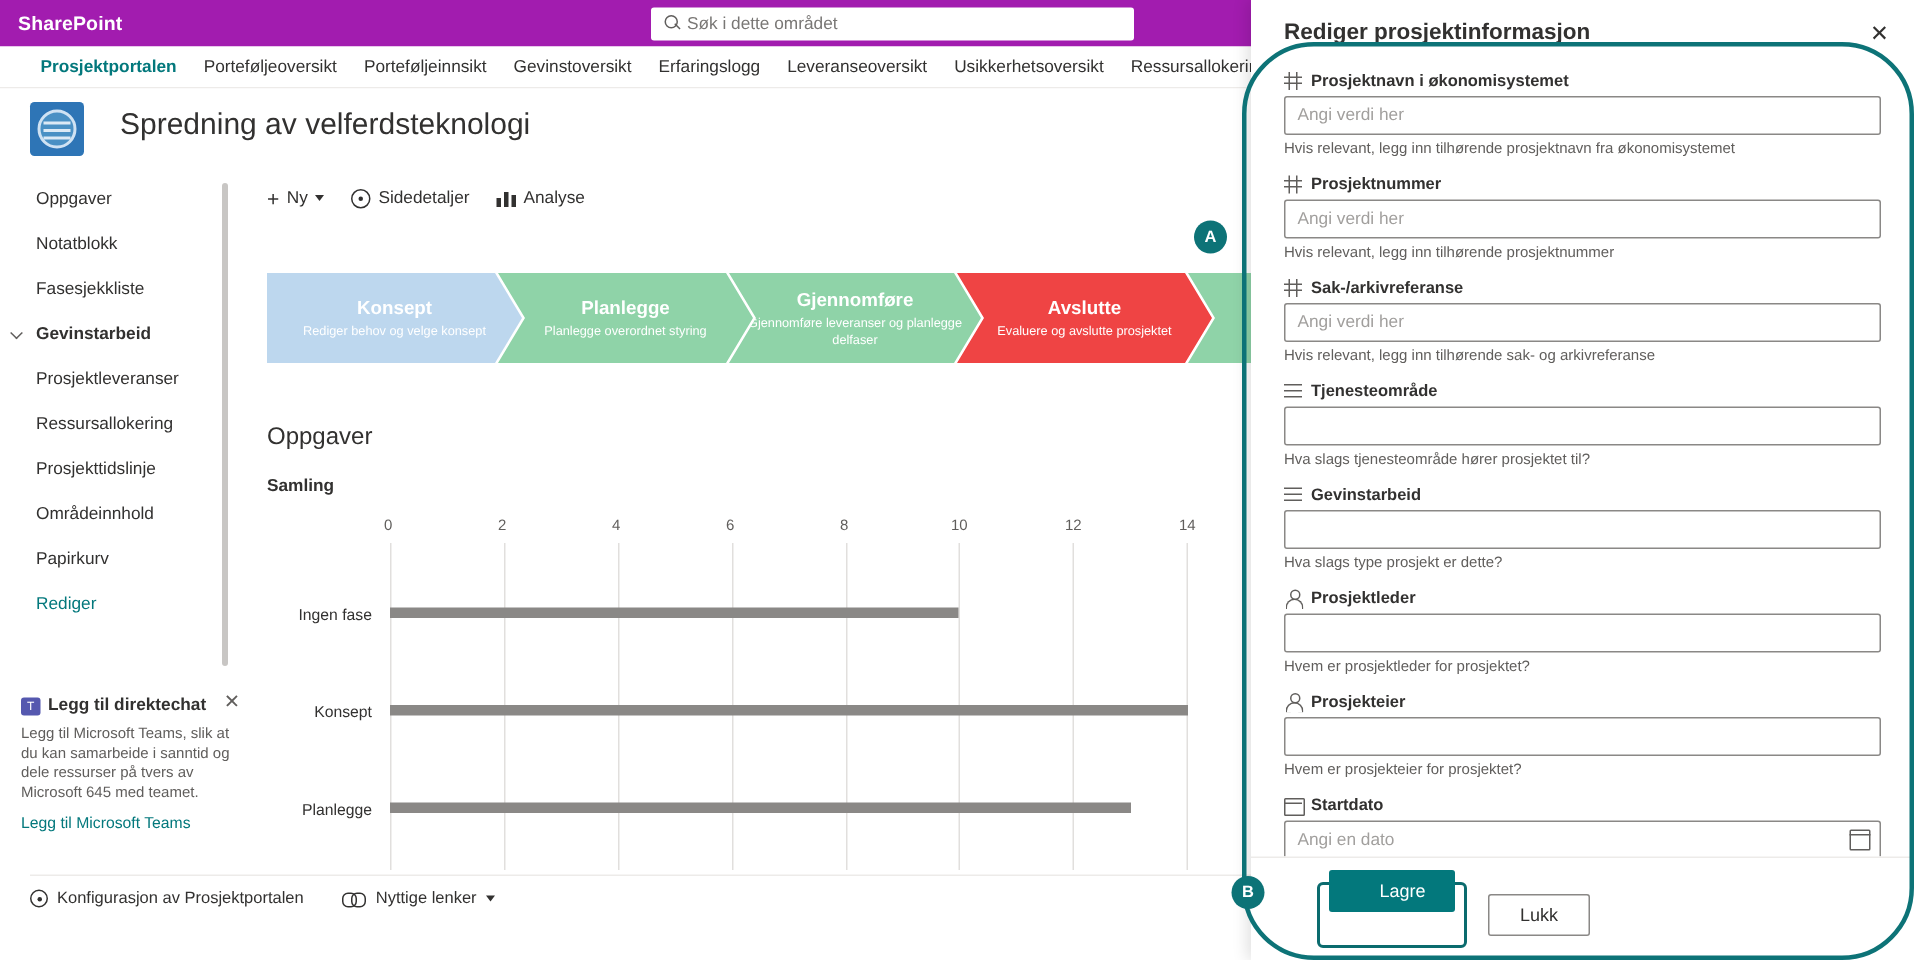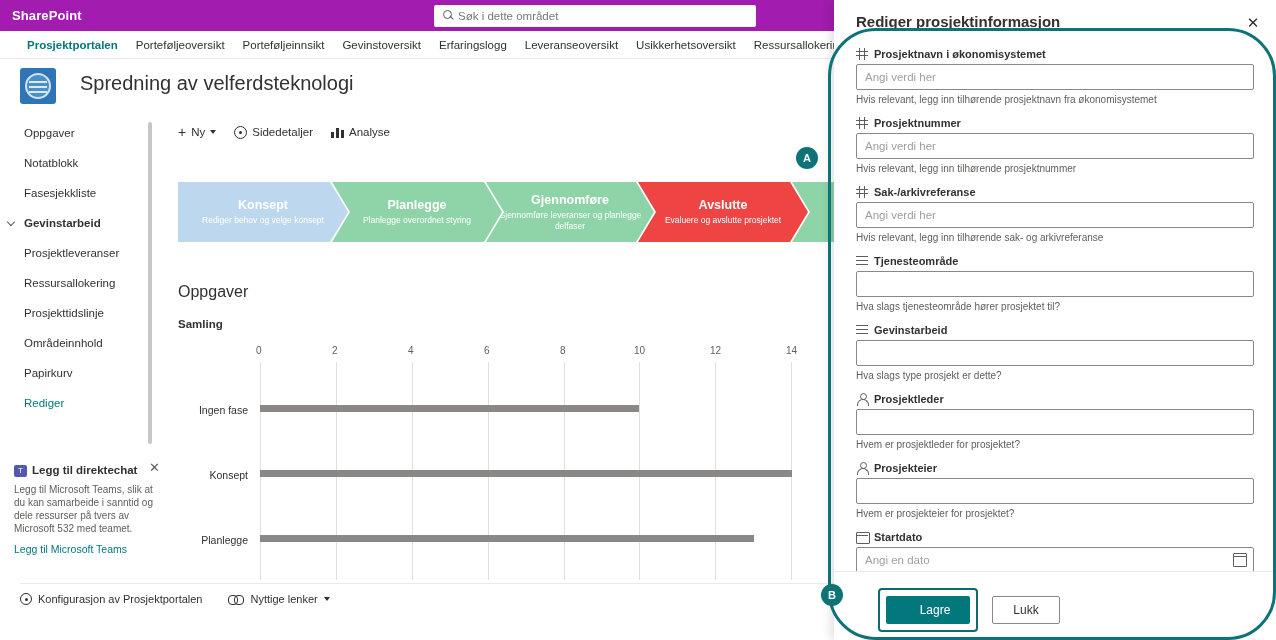--- a/index.html
+++ b/index.html
@@ -170,21 +170,21 @@
   .ficon.grid::after{ left:3px; top:0; width:1px; height:12px; box-shadow:5px 0 0 #605e5c; }
   .ficon.lines::before{ content:""; position:absolute; left:0; top:1px; width:12px; height:1.2px; background:#605e5c;
      box-shadow:0 4px 0 #605e5c, 0 8px 0 #605e5c; }
   .ficon.person::before{ content:""; position:absolute; left:3.5px; top:0; width:5px; height:5px; border:1.2px solid #605e5c; border-radius:50%; }
   .ficon.person::after{ content:""; position:absolute; left:1px; top:6px; width:10px; height:6px; border:1.2px solid #605e5c; border-bottom:none; border-radius:6px 6px 0 0; }
   .ficon.cal::before{ content:""; position:absolute; left:0; top:1px; width:12px; height:10px; border:1.2px solid #605e5c; border-radius:1px; }
   .ficon.cal::after{ content:""; position:absolute; left:0; top:4px; width:12px; height:1.2px; background:#605e5c; }
 
   #panel-footer { position:absolute; left:0; bottom:0; width:442px; height:69px; border-top:1px solid #edebe9; background:#fff; }
   #save-btn {
-    position:absolute; left:52px; top:24px; width:84px; height:28px; background:#03787c; color:#fff;
+    position:absolute; left:52px; top:8px; width:84px; height:28px; background:#03787c; color:#fff;
     font-size:12px; text-align:center; line-height:28px; border-radius:2px;padding-left:14px;
   }
   #save-outline {
     position:absolute; left:44px; top:16px; width:100px; height:44px; border:2px solid #0b6b6e; border-radius:4px;
   }
   #close-btn {
     position:absolute; left:158px; top:24px; width:68px; height:28px; background:#fff; color:#323130;
     border:1px solid #8a8886; font-size:12px; text-align:center; line-height:26px; border-radius:2px;
   }
 
@@ -251,21 +251,21 @@
 </div>
 <div id="leftnav-scroll"></div>
 <div id="leftnav-divider"></div>
 
 <div id="promo">
   <div style="position:relative;height:14px;">
     <div class="teamsicon">T</div>
     <div class="ptitle">Legg til direktechat</div>
     <div class="closex">✕</div>
   </div>
-  <div class="ptext">Legg til Microsoft Teams, slik at du kan samarbeide i sanntid og dele ressurser på tvers av Microsoft 532 med teamet.</div>
+  <div class="ptext">Legg til Microsoft Teams, slik at du kan samarbeide i sanntid og dele ressurser på tvers av Microsoft 645 med teamet.</div>
   <div class="plink">Legg til Microsoft Teams</div>
 </div>
 
 <div id="commandbar">
   <div class="cb">
     <span class="plus">+</span>
     <span>Ny</span>
     <span class="caret"></span>
   </div>
   <div class="cb">

